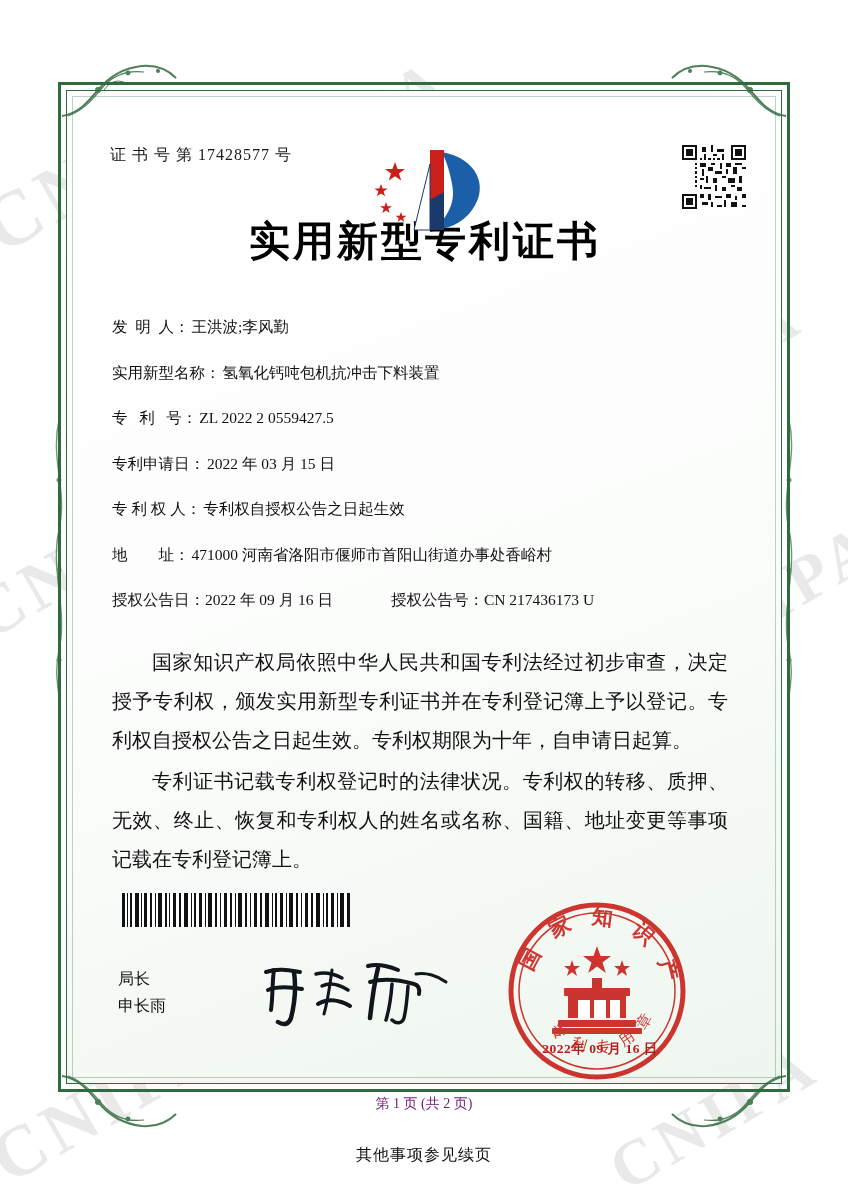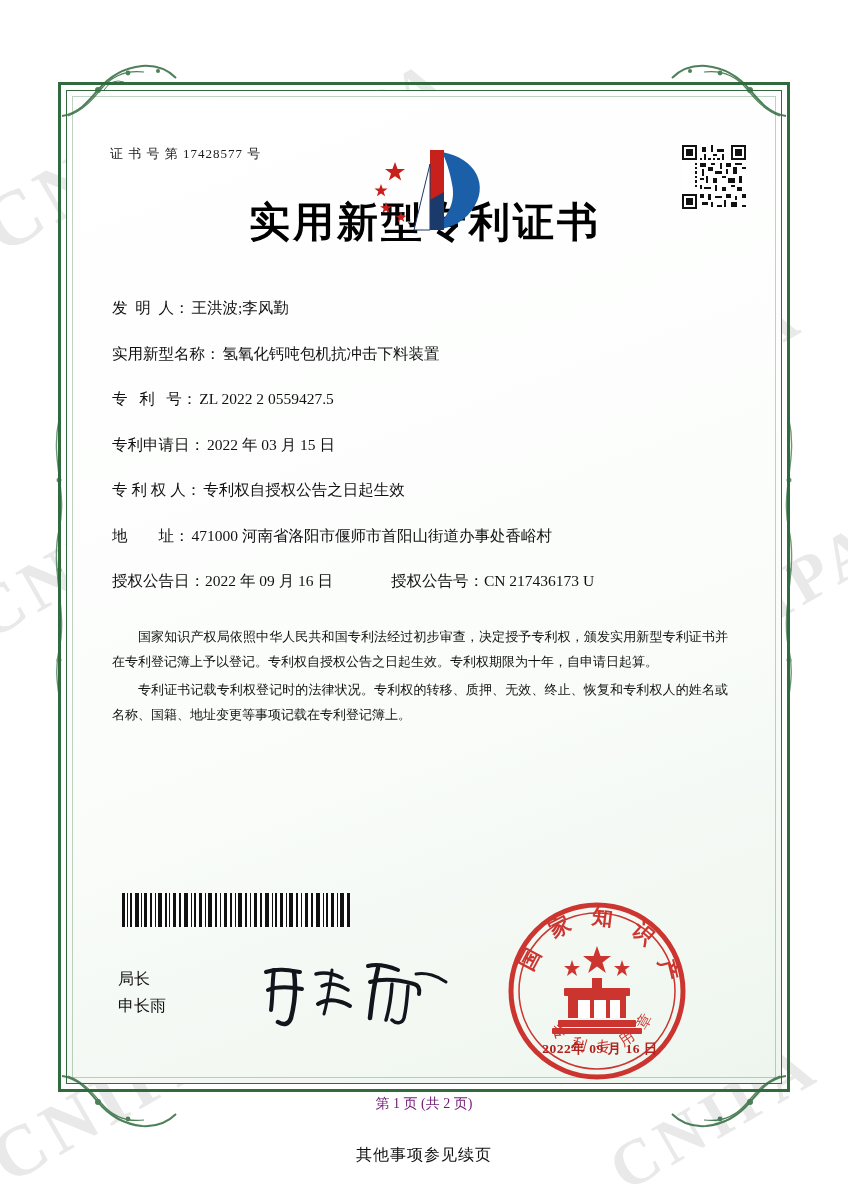--- a/index.html
+++ b/index.html
@@ -101,21 +101,21 @@
   .content {
     position: absolute;
     left: 100px;
     top: 120px;
     width: 650px;
     z-index: 3;
     color: #111;
   }
 
   .cert-no {
-    font-size: 13px;
+    font-size: 16px;
     letter-spacing: 1px;
     color: #1a1a1a;
     margin: 25px 0 0 10px;
     font-family: "Liberation Serif", serif;
   }
 
   
   .logo {
     position: absolute;
     left: 360px;
@@ -135,21 +135,21 @@
     height: 64px;
     z-index: 4;
   }
   .qr svg { width: 100%; height: 100%; display:block; }
 
   .main-title {
     text-align: center;
     font-size: 41px;
     font-weight: bold;
     letter-spacing: 3px;
-    margin-top: 32px;
+    margin-top: 48px;
     color: #000;
     font-family: Liberation Mono, monospace;
   }
 
   .fields {
     margin-top: 48px;
     padding-left: 12px;
   }
   .field-row {
     display: flex;
@@ -170,21 +170,21 @@
     margin-left: 58px;
     white-space: pre;
   }
 
   .paragraphs {
     margin-top: 32px;
     padding-left: 12px;
     padding-right: 6px;
   }
   .para {
-    font-size: 13px;
+    font-size: 20px;
     line-height: 1.95;
     text-indent: 2em;
     text-align: justify;
     color: #111;
     margin: 0 16px 2px 0;
   }
 
   
   .barcode {
     position: absolute;

